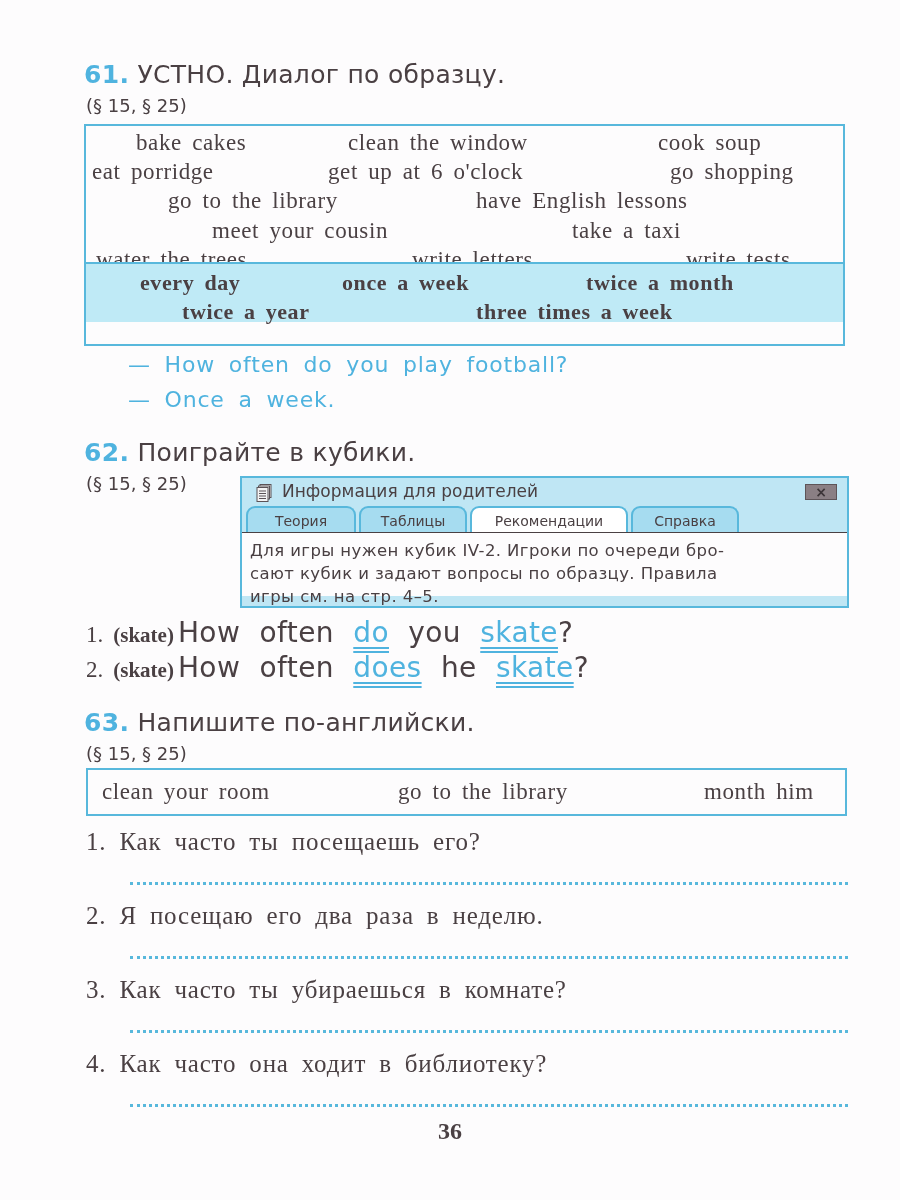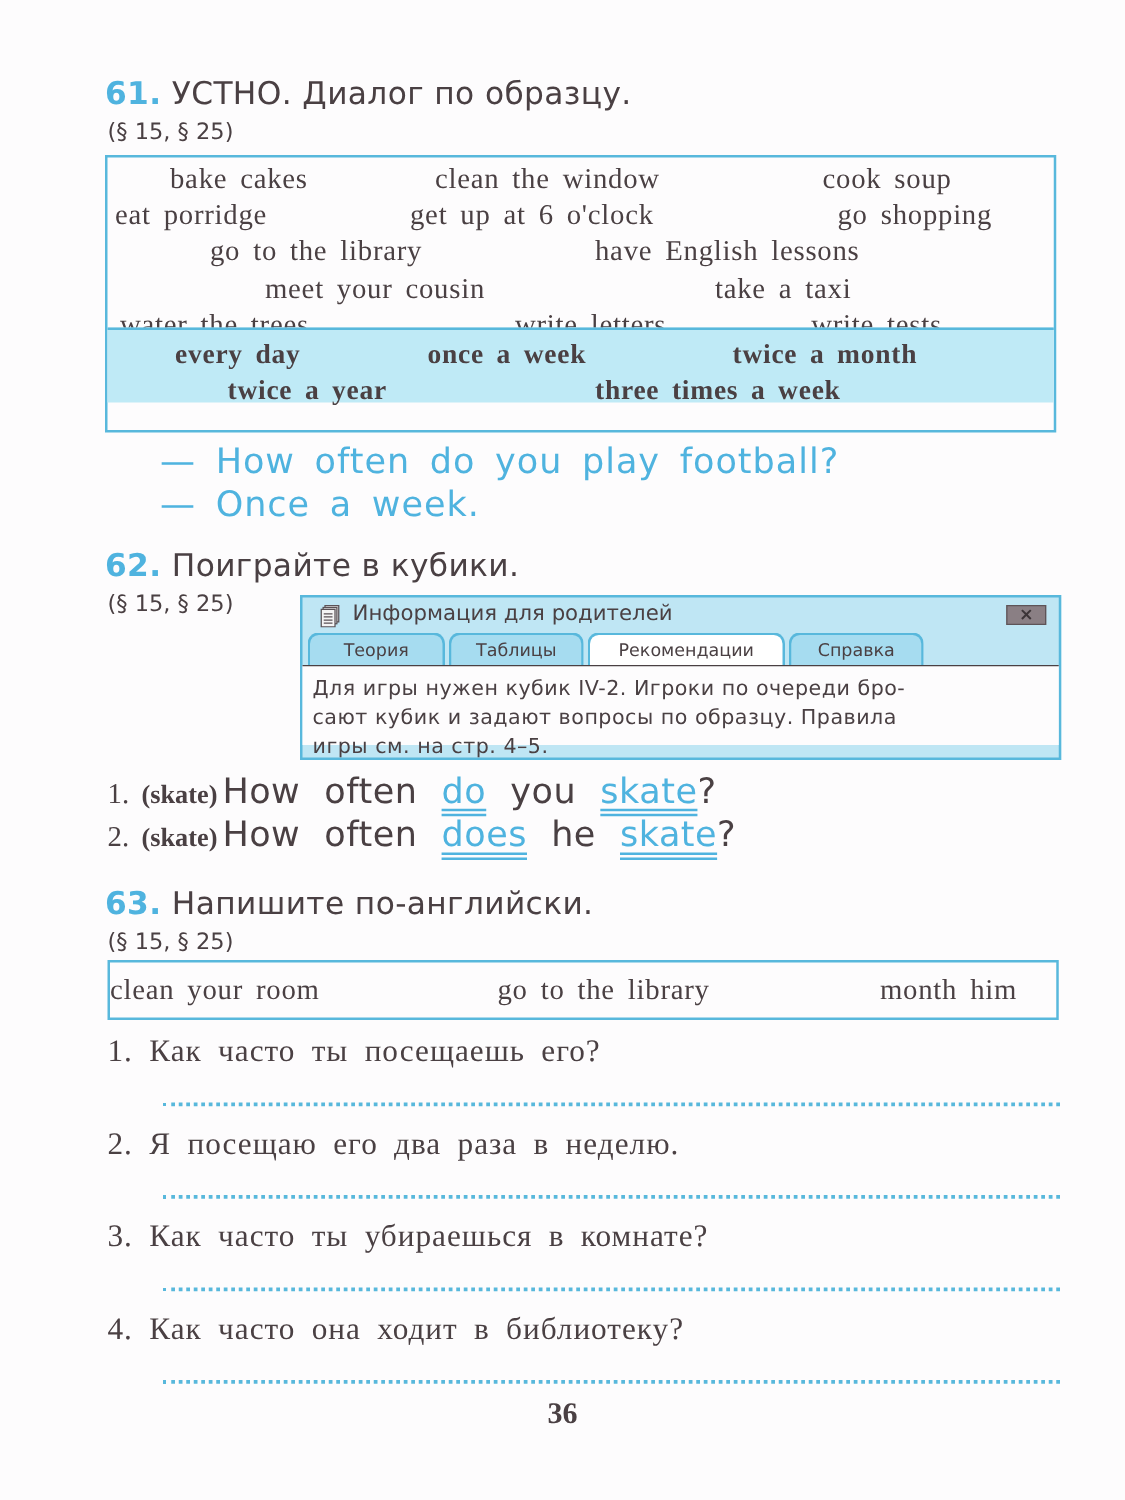--- a/index.html
+++ b/index.html
@@ -10,21 +10,21 @@
     .ex-num { color: #4fb3df; font-weight: bold; }
     .ex-ref { position: absolute; left: 86px; font-family: "DejaVu Sans", sans-serif; font-size: 18px; color: #4a4043; white-space: nowrap; }
 
     
     .box61 { position: absolute; left: 84px; top: 124px; width: 761px; height: 222px; border: 2px solid #58b8dc; background: #fdfcfd; }
     .phrase-row { position: absolute; left: 0; width: 100%; font-family: "Liberation Serif", "DejaVu Serif", serif; font-size: 23px; color: #4a4043; white-space: nowrap; letter-spacing: 0.6px; word-spacing: 4px; }
     .phrase { position: absolute; }
     .freq-band { position: absolute; left: 0; top: 136px; width: 100%; height: 60px; background: #bfeaf6; border-top: 2px solid #58b8dc; }
     .freq { position: absolute; font-family: "Liberation Serif", "DejaVu Serif", serif; font-size: 22px; font-weight: bold; color: #4a4043; white-space: nowrap; letter-spacing: 0.6px; word-spacing: 4px; }
 
-    .dialog-line { position: absolute; left: 128px; font-family: "DejaVu Sans", sans-serif; font-size: 28px; color: #4fb3df; white-space: nowrap; letter-spacing: 0.8px; word-spacing: 6px; }
+    .dialog-line { position: absolute; left: 128px; font-family: "DejaVu Sans", sans-serif; font-size: 22px; color: #4fb3df; white-space: nowrap; letter-spacing: 0.8px; word-spacing: 6px; }
 
     
     .info-win { position: absolute; left: 240px; top: 476px; width: 609px; height: 132px; background: #bfe6f4; border: 2px solid #58b8dc; padding-left: 32px; }
     .info-title { position: absolute; left: 40px; top: 3px; font-family: "DejaVu Sans", sans-serif; font-size: 17px; color: #4a4043; white-space: nowrap; }
     .doc-icon { position: absolute; left: 14px; top: 6px; width: 16px; height: 18px; }
     .close-btn { position: absolute; right: 10px; top: 6px; width: 32px; height: 16px; background: #8a7f84; border: 1px solid #5d5458; color: #3c3538; font-family: "DejaVu Sans", sans-serif; font-size: 14px; line-height: 14px; text-align: center; font-weight: bold; }
     .tabs { position: absolute; left: 4px; top: 28px; height: 26px; }
     .tab { position: absolute; top: 0; height: 26px; border: 2px solid #58b8dc; border-bottom: none; border-radius: 9px 9px 0 0; background: #a6dcf0; font-family: "DejaVu Sans", sans-serif; font-size: 14px; color: #4a4043; text-align: center; line-height: 26px; white-space: nowrap; }
     .tab.active { background: #ffffff; }
     .info-body { position: absolute; left: 0; top: 54px; width: 605px; height: 64px; background: #fdfcfd; border-top: 1px solid #4a4043; padding: 6px 8px 0 8px; font-family: "DejaVu Sans", sans-serif; font-size: 16.5px; line-height: 23px; color: #4a4043; letter-spacing: 0.4px; }
@@ -70,21 +70,21 @@
     <span class="phrase" style="left:82px;">go to the library</span>
     <span class="phrase" style="left:390px;">have English lessons</span>
   </div>
   <div class="phrase-row" style="top:92px;">
     <span class="phrase" style="left:126px;">meet your cousin</span>
     <span class="phrase" style="left:486px;">take a taxi</span>
   </div>
   <div class="phrase-row" style="top:121px;">
     <span class="phrase" style="left:10px;">water the trees</span>
     <span class="phrase" style="left:326px;">write letters</span>
-    <span class="phrase" style="left:563px;">write tests</span>
+    <span class="phrase" style="left:600px;">write tests</span>
   </div>
 
   <div class="freq-band">
     <span class="freq" style="left:54px; top:6px;">every day</span>
     <span class="freq" style="left:256px; top:6px;">once a week</span>
     <span class="freq" style="left:500px; top:6px;">twice a month</span>
     <span class="freq" style="left:96px; top:35px;">twice a year</span>
     <span class="freq" style="left:390px; top:35px;">three times a week</span>
   </div>
 </div>
@@ -146,21 +146,21 @@
   </span>
 </div>
 
 <div class="ex-title" style="top:708px;">
   <span class="ex-num">63.</span>
   <span>Напишите по-английски.</span>
 </div>
 <div class="ex-ref" style="top:743px;">(§ 15, § 25)</div>
 
 <div class="box63">
-  <span class="phrase" style="left:0;">clean your room</span>
+  <span class="phrase" style="left:14px;">clean your room</span>
   <span class="phrase" style="left:310px;">go to the library</span>
   <span class="phrase" style="left:616px;">month him</span>
 </div>
 
 <div class="task" style="top:828px;">1. Как часто ты посещаешь его?</div>
 <div class="write-line" style="top:882px;"></div>
 
 <div class="task" style="top:902px;">2. Я посещаю его два раза в неделю.</div>
 <div class="write-line" style="top:956px;"></div>
 

